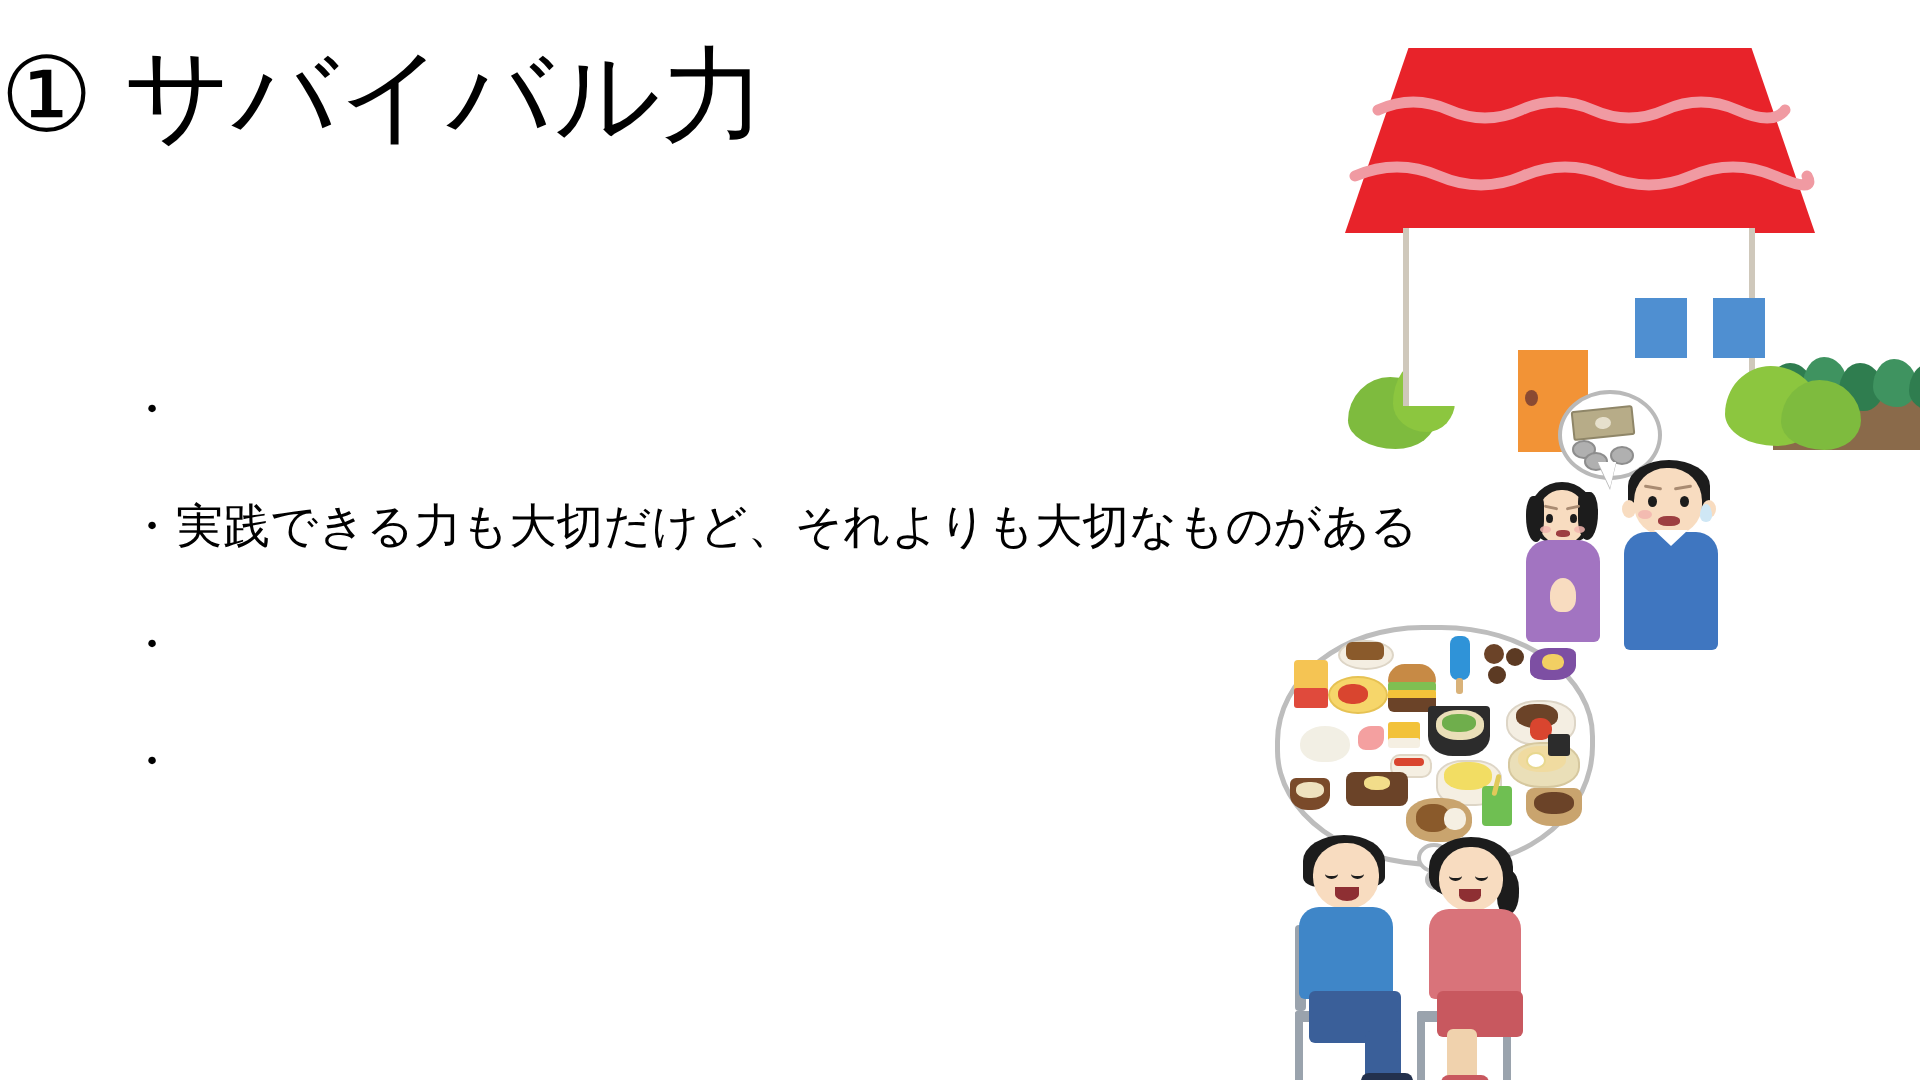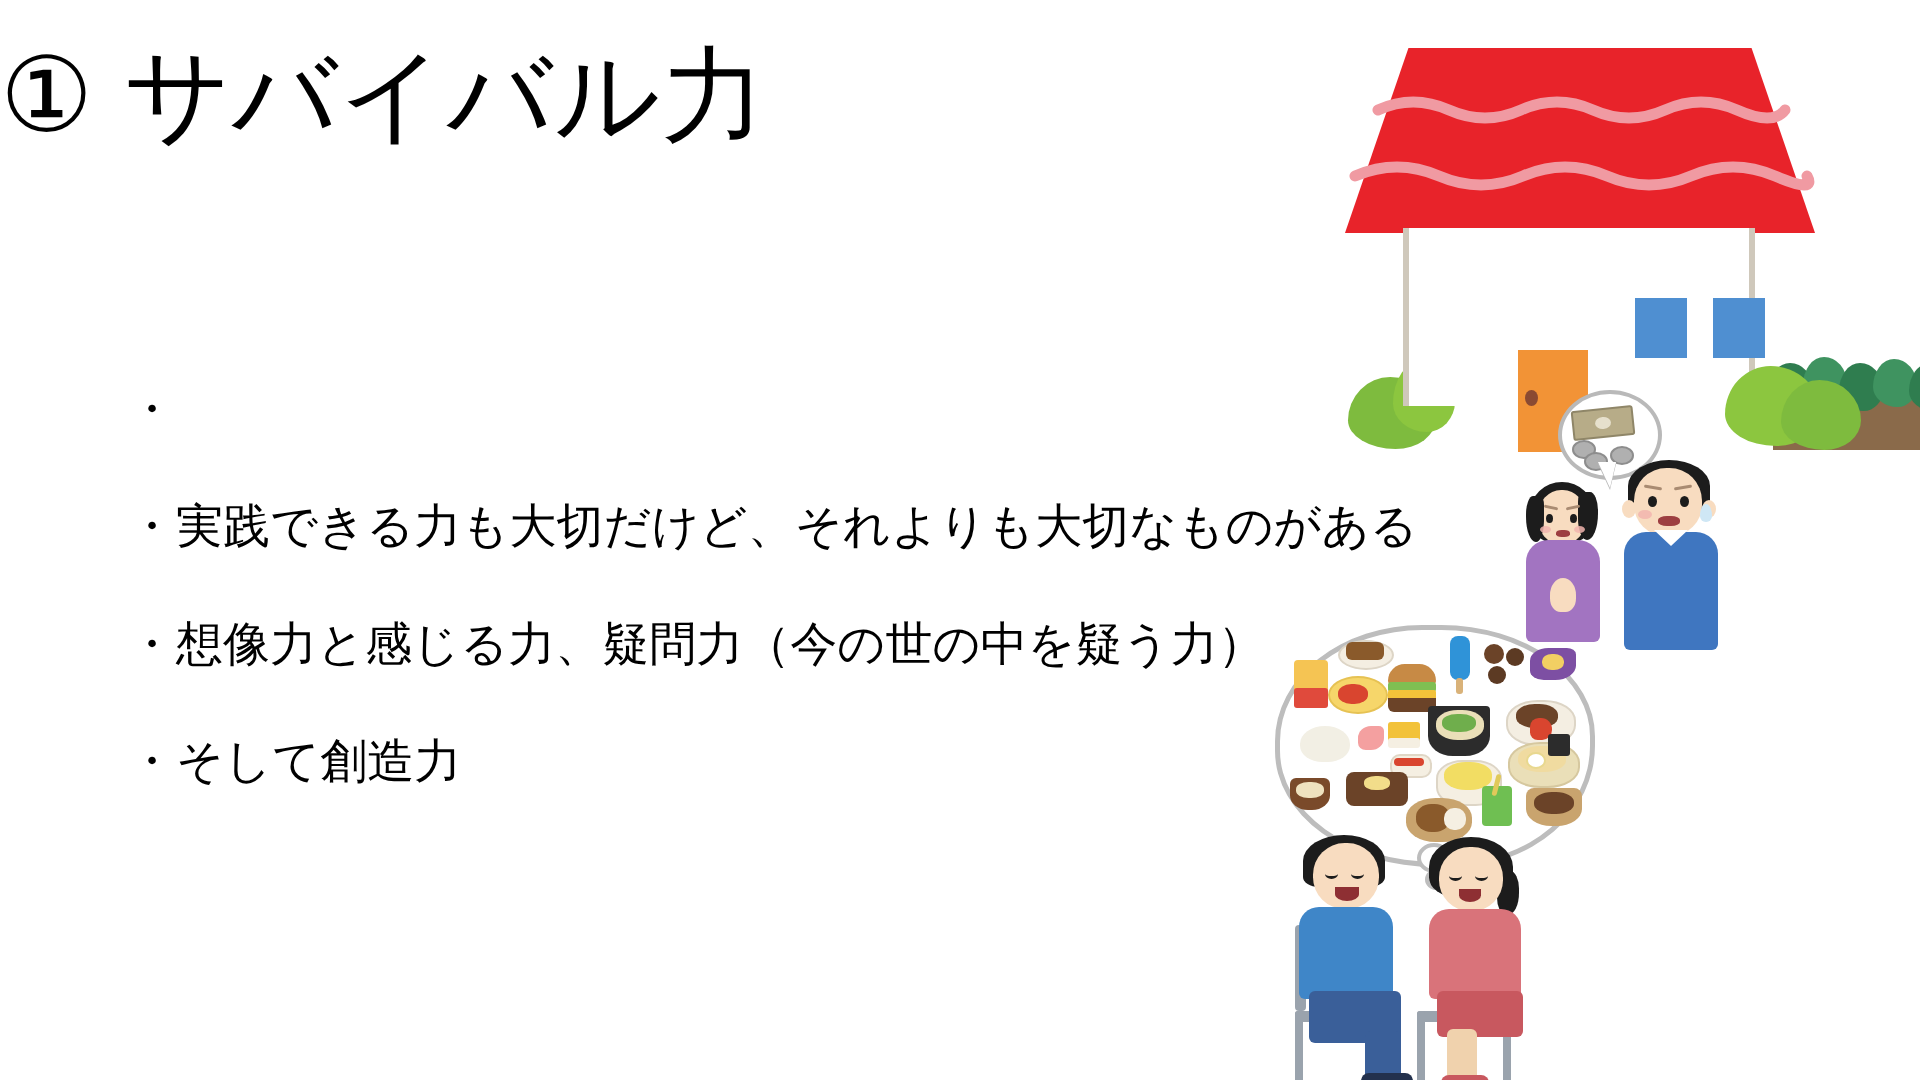--- a/index.html
+++ b/index.html
@@ -299,26 +299,24 @@
       <span class="bullet-mark">・</span>
     </div>
 
     <div class="bullet-row">
       <span class="bullet-mark">・</span>
       <span class="bullet-text">実践できる力も大切だけど、それよりも大切なものがある</span>
     </div>
 
     <div class="bullet-row">
       <span class="bullet-mark">・</span>
-      <span class="bullet-text">想像力と感じる力、疑問力（今の世の中を疑う力）</span>
     </div>
 
     <div class="bullet-row">
       <span class="bullet-mark">・</span>
-      <span class="bullet-text">そして創造力</span>
     </div>
 
   </div>
 
   <div class="illus house-group">
 
     <div class="roof-shape"></div>
     <svg class="wave-svg" viewBox="0 0 470 185" preserveAspectRatio="none">
       <path d="M33 62 Q 68 46 104 62 T 176 62 T 248 62 T 320 62 T 392 62 T 440 62" fill="none" stroke="#f09aa2" stroke-width="11" stroke-linecap="round"></path>
       <path d="M10 128 Q 52 110 94 128 T 178 128 T 262 128 T 346 128 T 430 128 T 462 128" fill="none" stroke="#f09aa2" stroke-width="11" stroke-linecap="round"></path>

